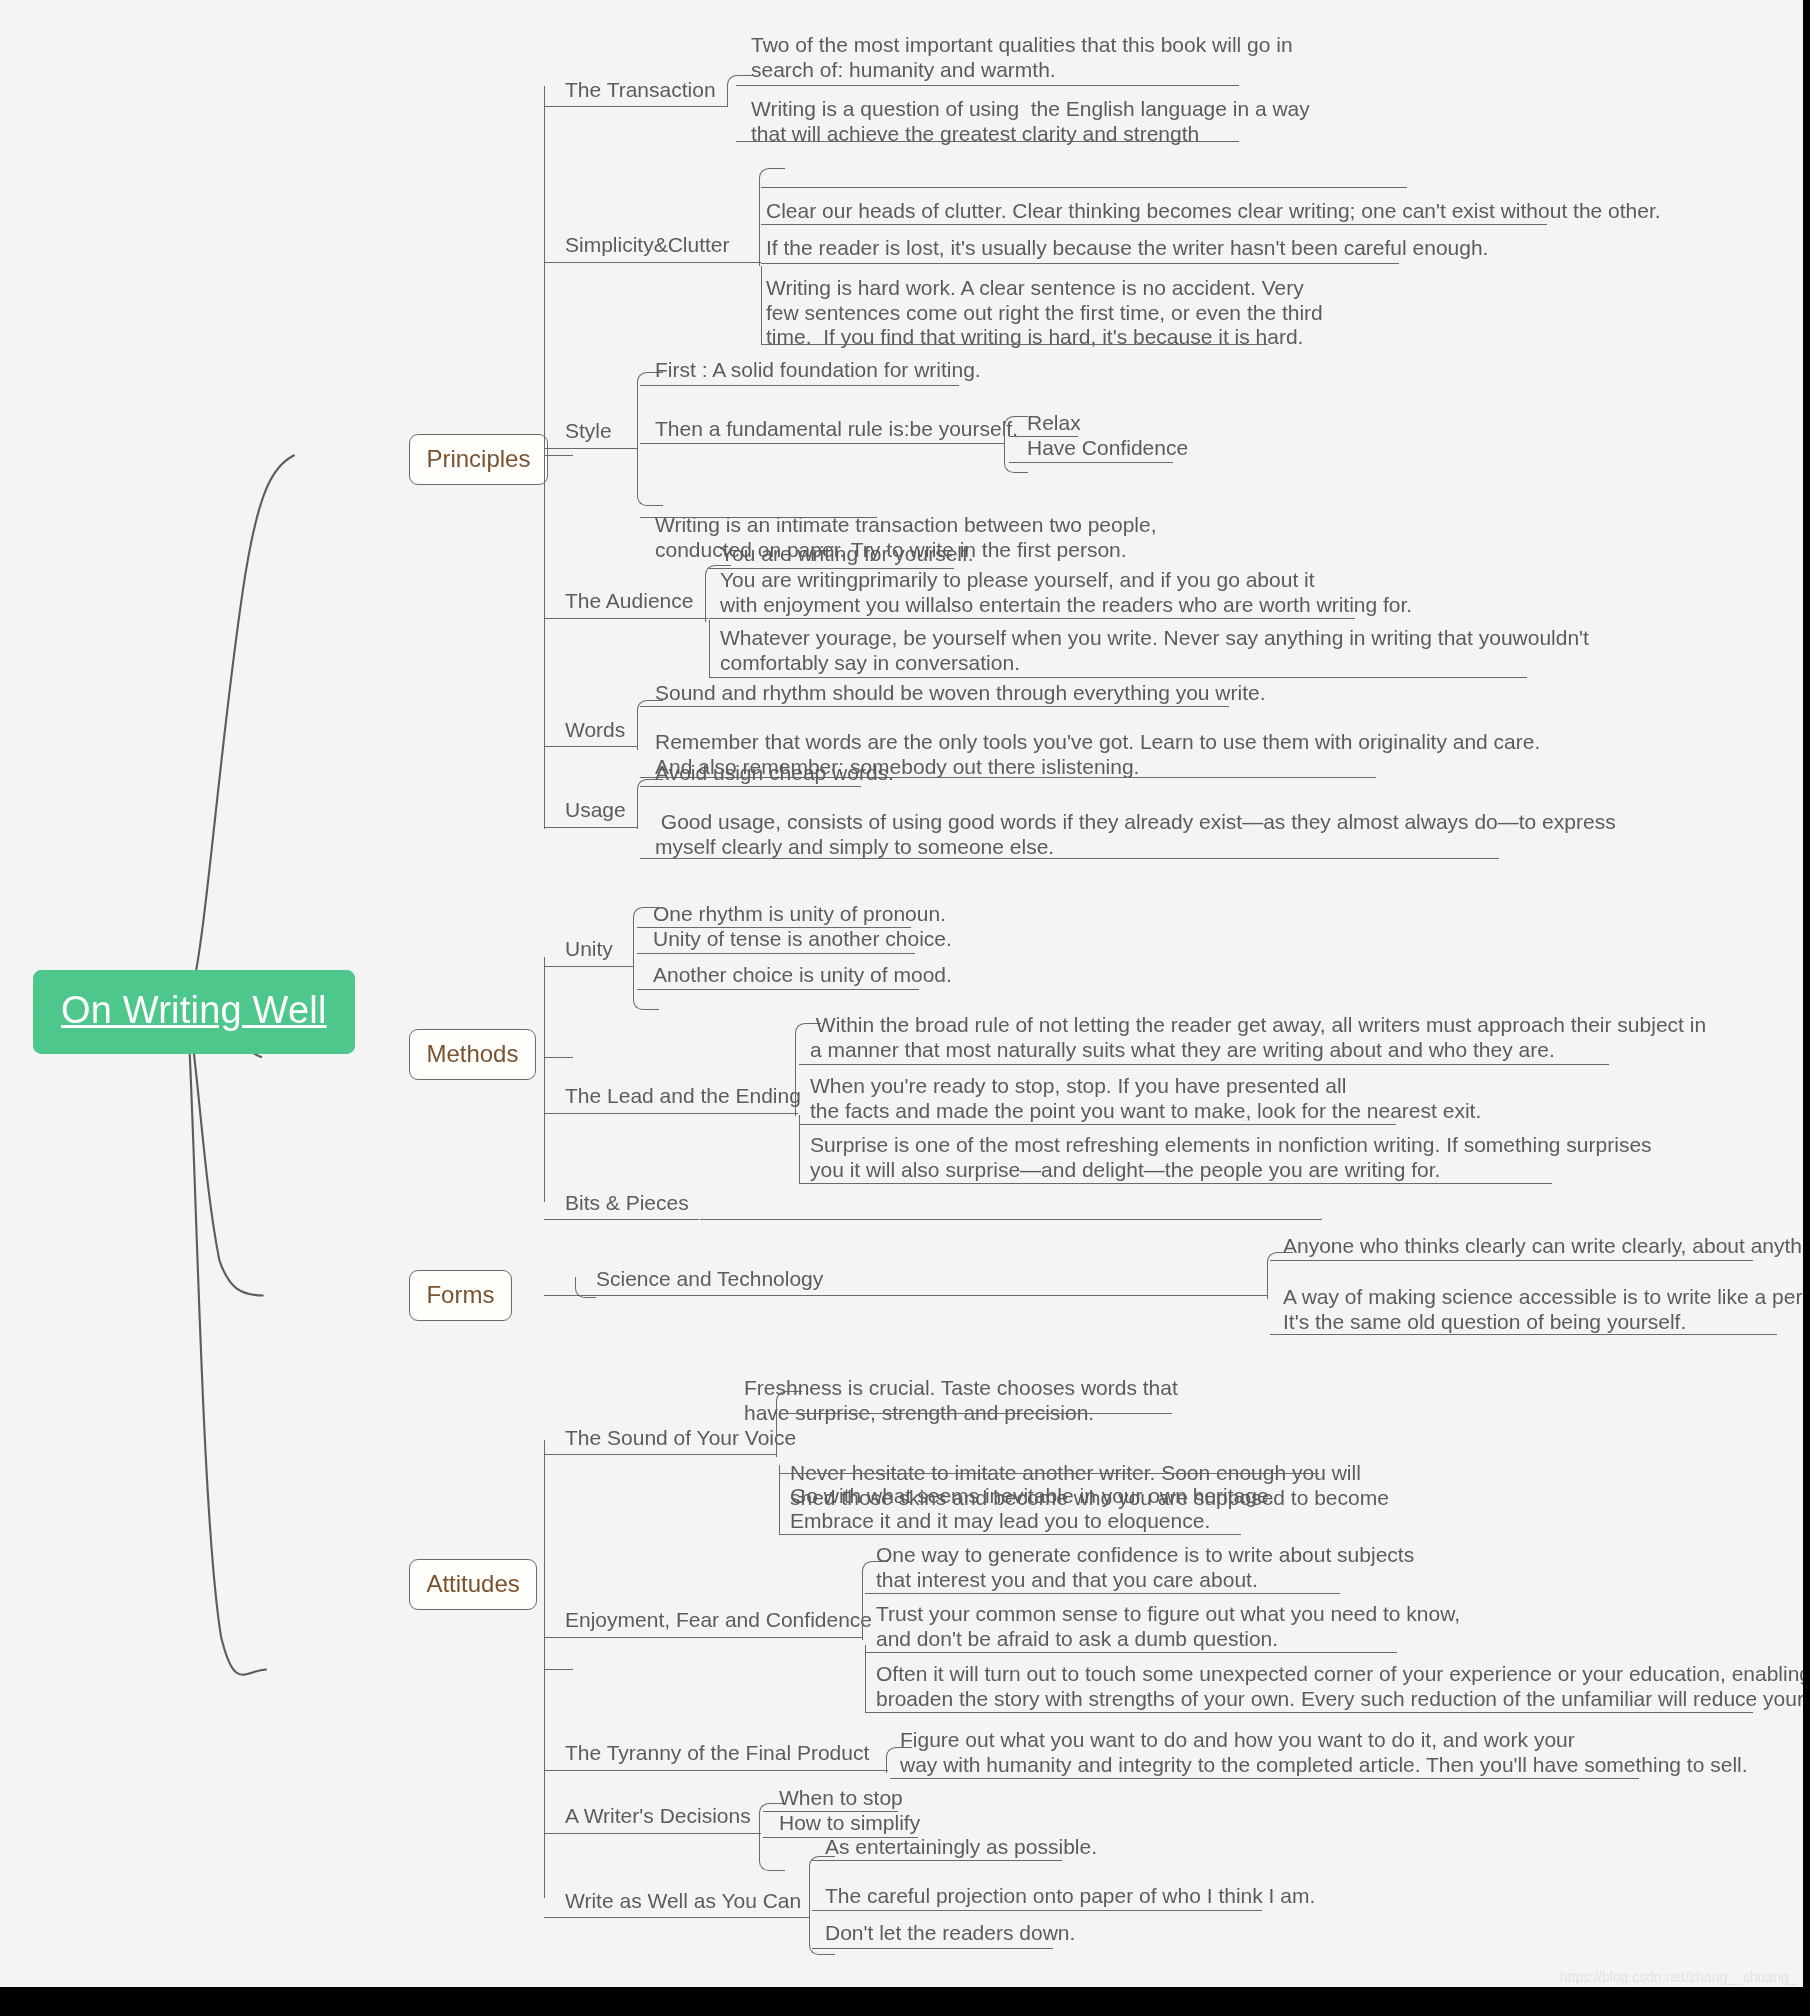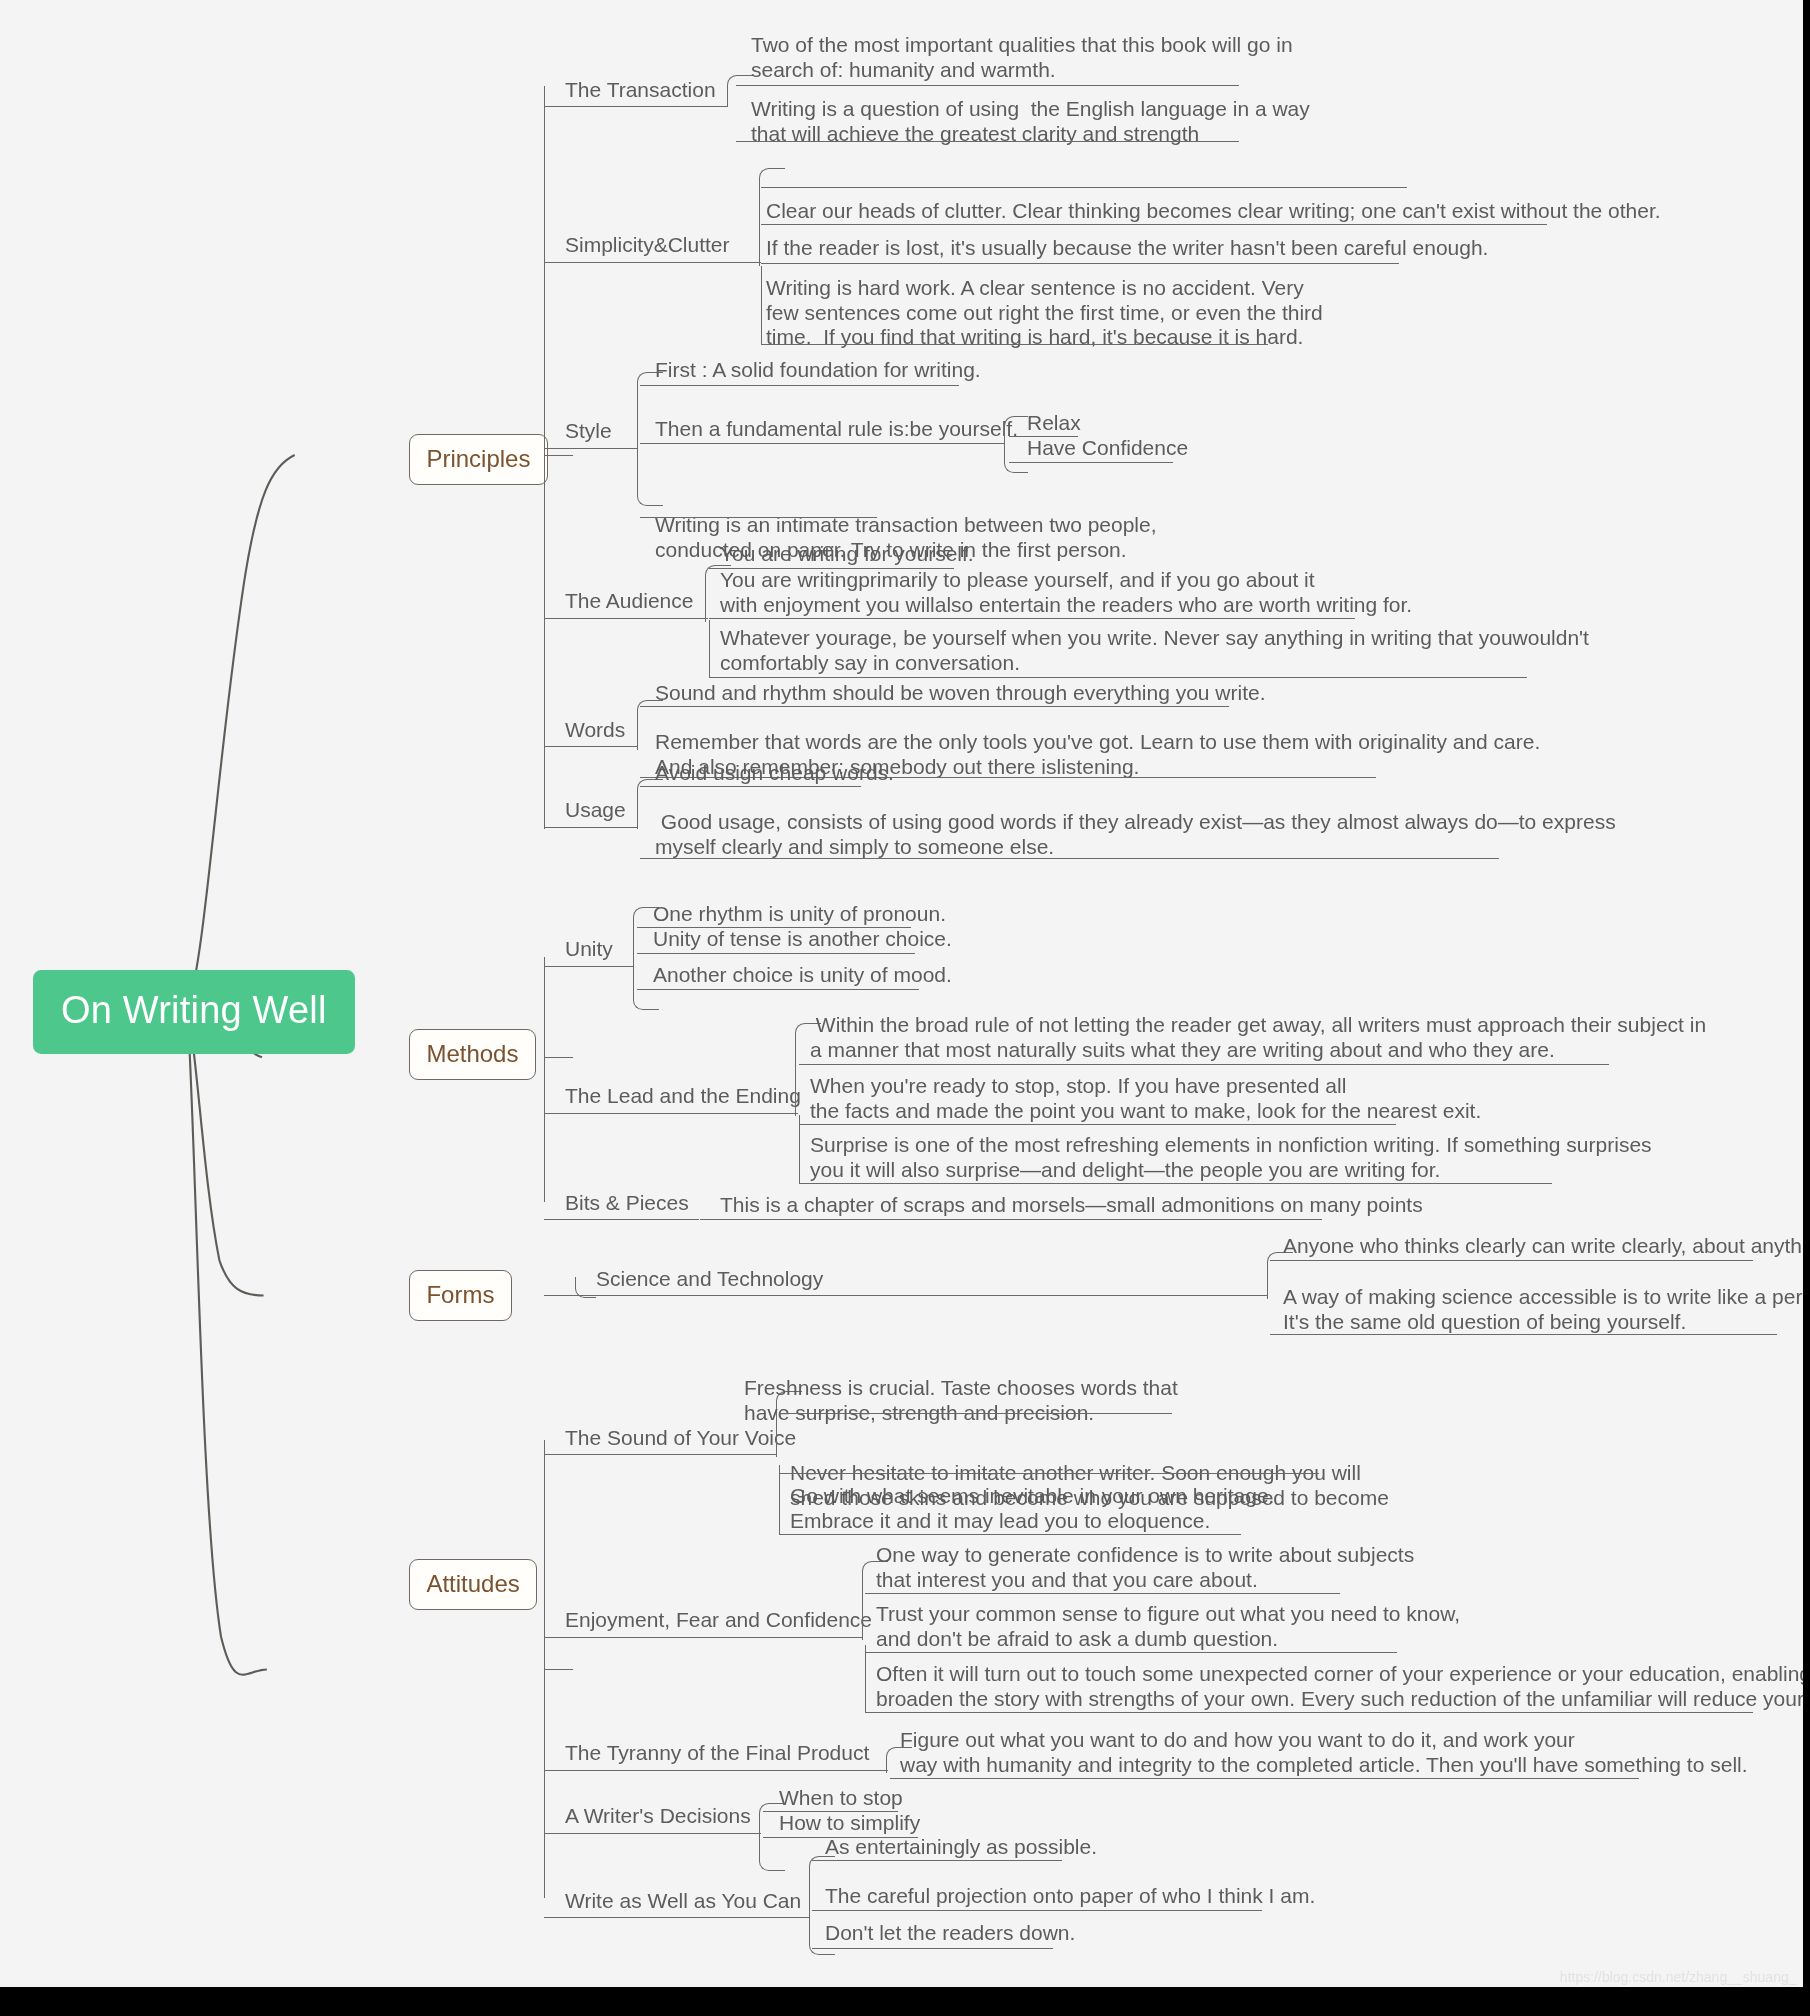--- a/index.html
+++ b/index.html
@@ -21,20 +21,21 @@
   .root-node{
     position:absolute;
     background:#4ec78d;
     color:#ffffff;
     border-radius:8.2px;
     font-size:38px;
     line-height:1;
     padding:21px 28px 24.5px 28px;
     white-space:nowrap;
     letter-spacing:0.2px;
+    text-decoration:underline;
   }
 
   
   .branch-node{
     position:absolute;
     background:#fffefb;
     color:#7a5230;
     border:1.3px solid #6d6a66;
     border-radius:9px;
     font-size:24px;
@@ -214,21 +215,20 @@
   <div class="topic" style="left:810px;top:1074px;">When you're ready to stop, stop. If you have presented all
 the facts and made the point you want to make, look for the nearest exit.</div>
   <div class="uline" style="left:799px;top:1124px;width:597px;"></div>
   <div class="topic" style="left:810px;top:1133px;">Surprise is one of the most refreshing elements in nonfiction writing. If something surprises
 you it will also surprise—and delight—the people you are writing for.</div>
   <div class="uline" style="left:799px;top:1183px;width:753px;"></div>
   <div class="vline" style="left:799px;top:1115px;height:69px;"></div>
 
   <div class="topic" style="left:565px;top:1191px;">Bits &amp; Pieces</div>
   <div class="uline" style="left:544px;top:1219px;width:155px;"></div>
-  <div class="topic" style="left:720px;top:1193px;">This is a chapter of scraps and morsels—small admonitions on many points</div>
   <div class="uline" style="left:700px;top:1219px;width:622px;"></div>
 
   <div class="branch-node" style="left:409px;top:1270px;">Forms</div>
   <div class="hline" style="left:544px;top:1295px;width:33px;"></div>
   <div class="elbow-b" style="left:575px;top:1277px;width:19.6px;height:19.6px;"></div>
   <div class="topic" style="left:596px;top:1267px;">Science and Technology</div>
   <div class="uline" style="left:577px;top:1295px;width:691px;"></div>
   <div class="elbow" style="left:1267px;top:1252px;width:24.5px;height:46px;"></div>
   <div class="topic" style="left:1283px;top:1234px;">Anyone who thinks clearly can write clearly, about anything at all.</div>
   <div class="uline" style="left:1270px;top:1260px;width:483px;"></div>

